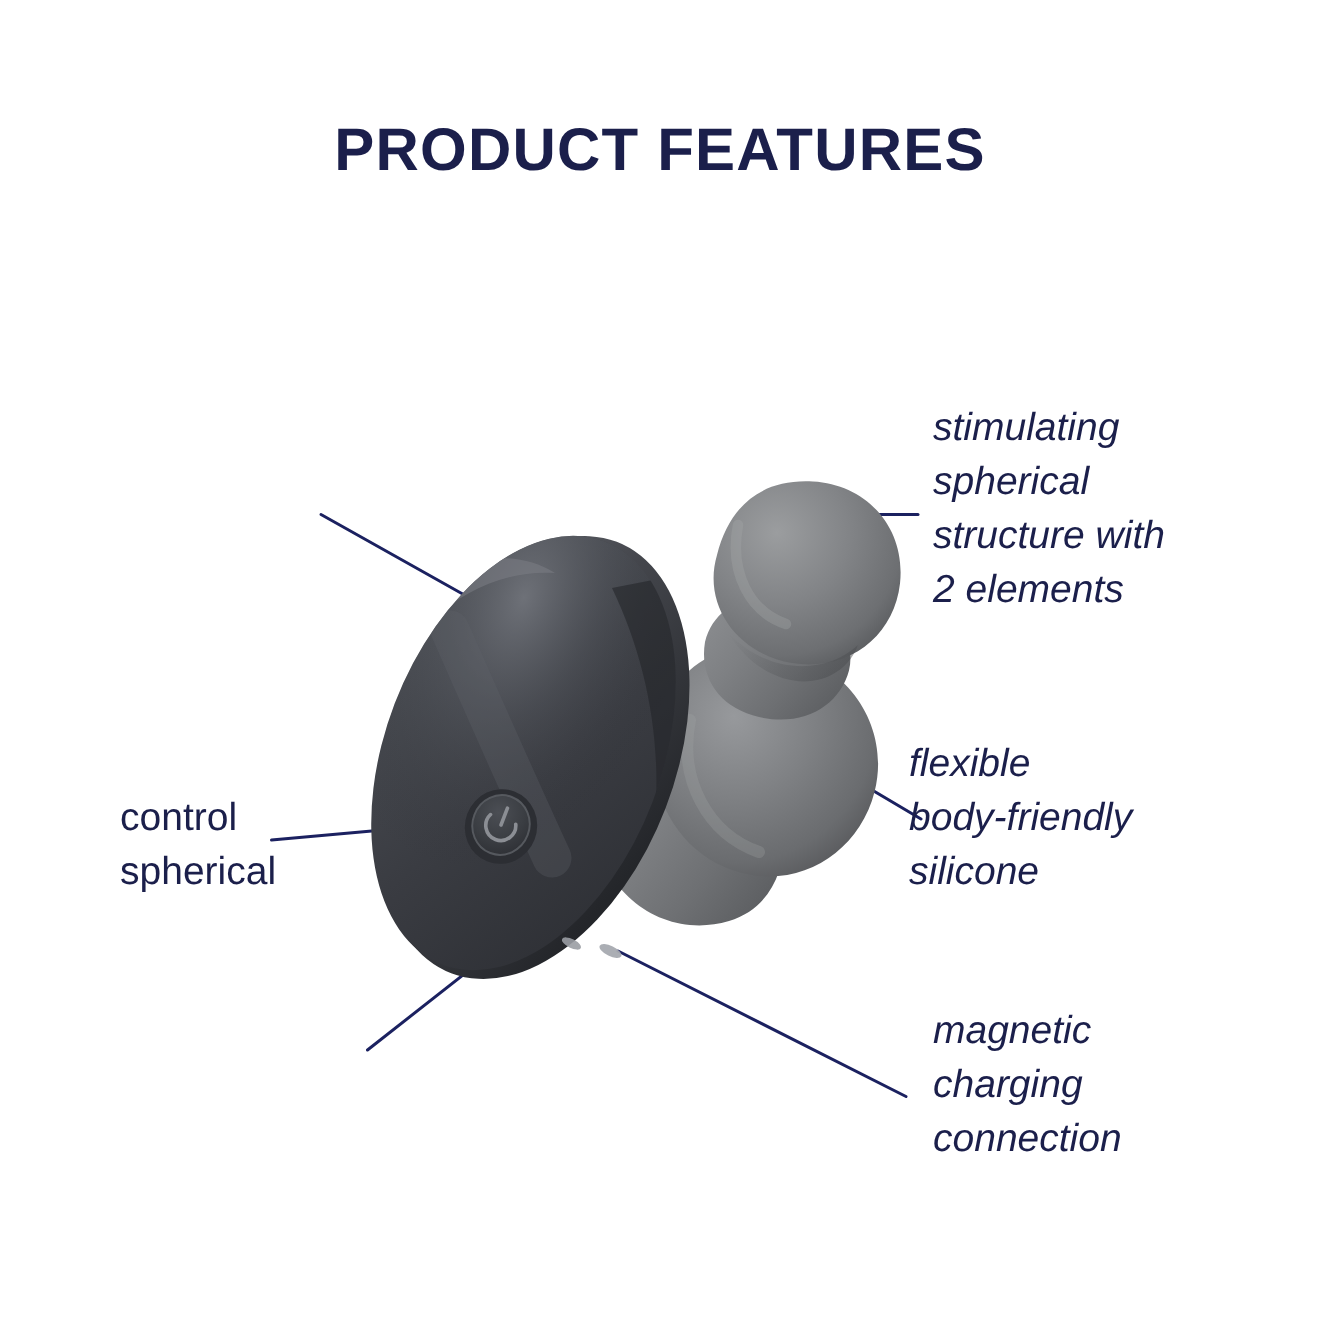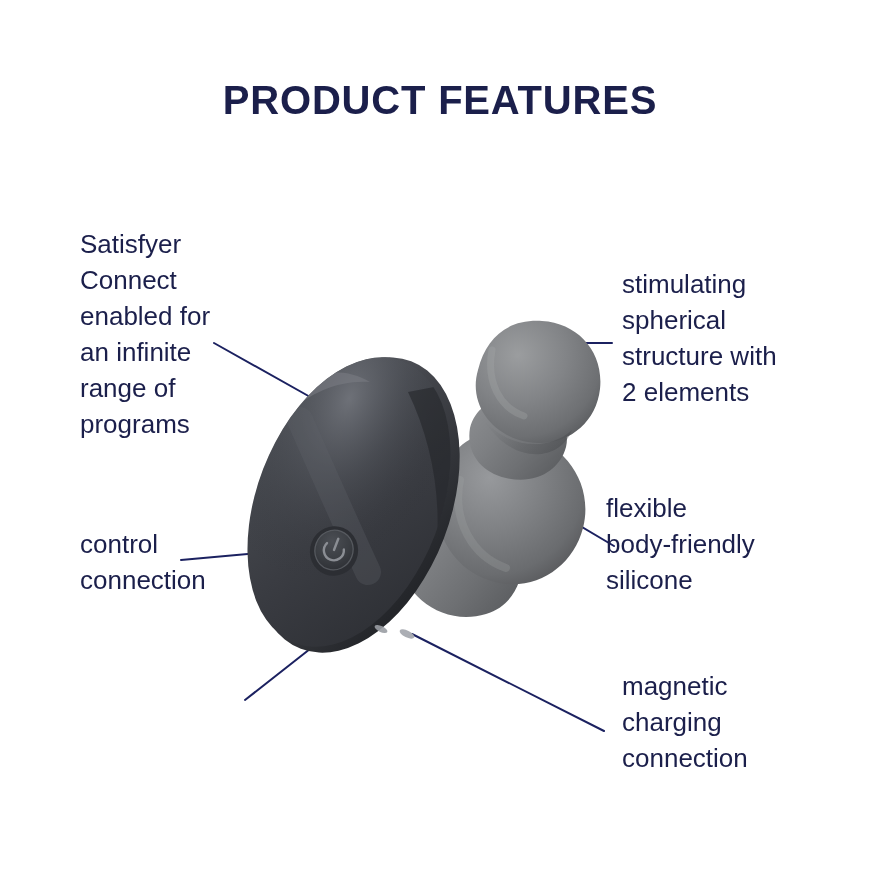--- a/index.html
+++ b/index.html
@@ -38,21 +38,21 @@
   
   .callout {
     position: absolute;
     color: #1b1f4b;
     font-size: 26px;
     line-height: 36px;
     font-weight: 500;
     white-space: pre-line;
   }
   .callout.left  { text-align: left; }
-  .callout.right { text-align: left; }
+  .callout.right { text-align: left; font-style: italic; }
 
   #callout-connect   { left: 80px;  top: 226px; width: 250px; }
   #callout-control   { left: 80px;  top: 526px; width: 240px; }
   #callout-base      { left: 80px;  top: 684px; width: 260px; }
   #callout-spherical { left: 622px; top: 266px; width: 240px; }
   #callout-silicone  { left: 606px; top: 490px; width: 250px; }
   #callout-magnetic  { left: 622px; top: 668px; width: 250px; }
 
   
   #artwork {
@@ -195,29 +195,23 @@
         </g>
       </g>
 
       <g>
         <ellipse cx="381" cy="629" rx="7" ry="3" transform="rotate(26 381 629)" fill="#9a9da3" opacity="0.9"></ellipse>
         <ellipse cx="407" cy="634" rx="8" ry="3.4" transform="rotate(26 407 634)" fill="#a7aab0" opacity="0.95"></ellipse>
       </g>
     </g>
   </svg>
 
-  <div class="callout left" id="callout-connect">Satisfyer
-Connect
-enabled for
-an infinite
-range of
-programs</div>
 
   <div class="callout left" id="callout-control">control
-connection</div>
+spherical</div>
 
 
   <div class="callout right" id="callout-spherical">stimulating
 spherical
 structure with
 2 elements</div>
 
   <div class="callout right" id="callout-silicone">flexible
 body-friendly
 silicone</div>

